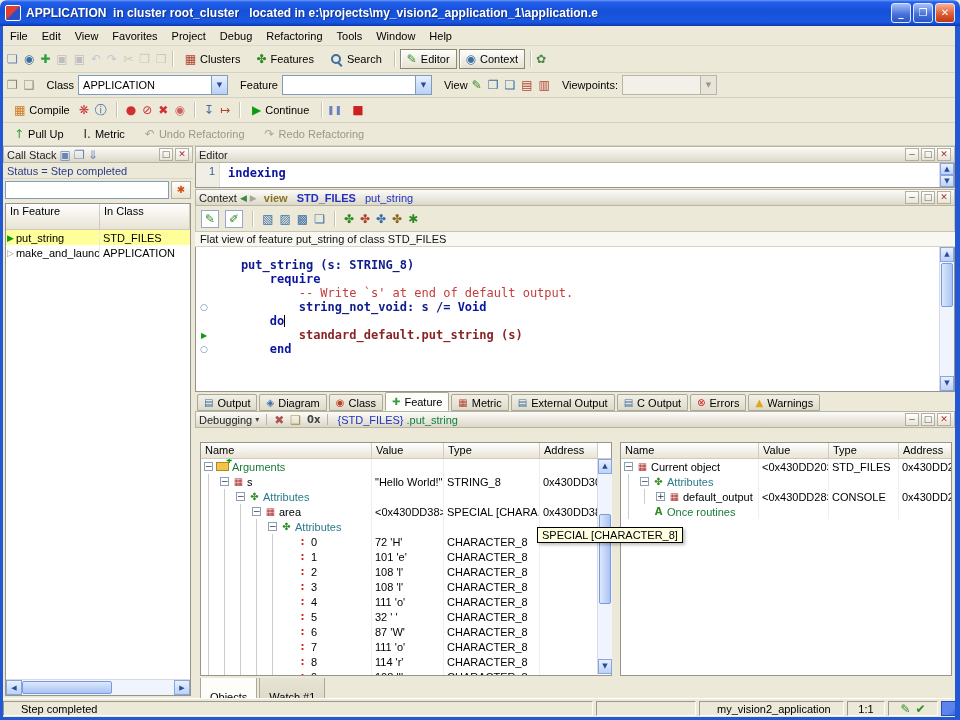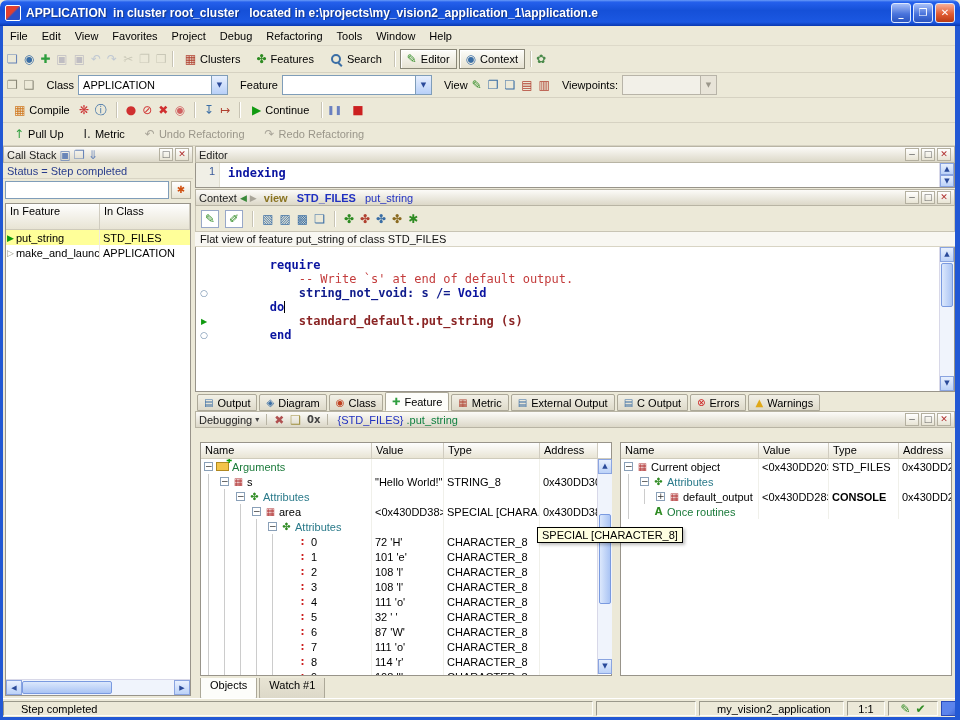--- a/index.html
+++ b/index.html
@@ -127,21 +127,21 @@
 .expander{width:9px;height:9px;flex:none;border:1px solid #8aa0b8;background:#fff;font:9px/7px "DejaVu Sans",sans-serif;text-align:center;margin-right:3px;color:#333}
 .expsp{width:12px;flex:none}
 .tt-icon{width:13px;flex:none;text-align:center;font-family:"DejaVu Sans",sans-serif;font-size:10px;margin-right:2px}
 .tt-icon.fld{font-weight:bold}
 .tt-icon.folder{width:13px;height:9px;background:#f2c44a;border:1px solid #b08820;position:relative;margin-right:3px}
 .tt-icon.folder::after{content:"✚";position:absolute;right:-4px;top:-6px;color:#0a9a0a;font-size:7px}
 .tt-name{white-space:nowrap}
 #dl-vsb{top:16px}
 #debug-tooltip{position:absolute;left:342px;top:116px;background:#ffffe1;border:1px solid #000;padding:0 4px;height:16px;line-height:15px;white-space:nowrap;box-shadow:2px 2px 3px rgba(0,0,0,.25);z-index:9}
 #debug-tabs{position:absolute;left:5px;bottom:0;height:20px;display:flex;gap:2px;align-items:flex-start}
-.dtab{height:22px;padding:1px 9px;border:1px solid #aca898;border-top:none;background:linear-gradient(#e8e4d4,#dcd8c8);border-radius:0 0 3px 3px;white-space:nowrap}
+.dtab{height:22px;padding:13px 9px;border:1px solid #aca898;border-top:none;background:linear-gradient(#e8e4d4,#dcd8c8);border-radius:0 0 3px 3px;white-space:nowrap}
 .dtab.sel{background:#fdfdfa}
 
 #statusbar{position:absolute;left:0;right:0;bottom:3px;height:19px;background:#ece9d8;display:flex;gap:3px;padding:2px 2px 1px 3px;align-items:stretch;border-top:1px solid #fff}
 .sb-field{border:1px solid;border-color:#9a988a #fdfdf8 #fdfdf8 #9a988a;padding:0 17px;display:flex;align-items:center;white-space:nowrap;overflow:hidden}
 #sb-message{flex:1}
 #sb-field2{width:100px}
 #sb-project{width:145px}
 #sb-pos{width:38px;justify-content:center}
 #sb-icons{width:50px;gap:5px;justify-content:center}
 #sb-grip{width:17px;background:linear-gradient(135deg,#5c84ec 0 60%,#3a60d0);border:1px solid #2a4ab8;flex:none}
@@ -392,20 +392,24 @@
         <span class="ticon" style="color: rgb(176, 64, 48);">✤</span>
         <span class="ticon" style="color: rgb(58, 110, 165);">✤</span>
         <span class="ticon" style="color: rgb(138, 106, 32);">✤</span>
         <span class="ticon" style="color: rgb(46, 139, 34);">✱</span>
       </div>
     <div id="ctx-flat-label">Flat view of feature put_string of class STD_FILES</div>
     <div id="ctx-code">
       <div id="ctx-code-lines">
           <div class="code-row">
             <span class="code-margin"></span>
+            <span class="code-text"><span class="seg-code">    put_string (s: STRING_8)</span></span>
+          </div>
+          <div class="code-row">
+            <span class="code-margin"></span>
             <span class="code-text"><span class="seg-code">        </span><span class="seg-keyword">require</span></span>
           </div>
           <div class="code-row">
             <span class="code-margin"></span>
             <span class="code-text"><span class="seg-comment">            -- Write `s' at end of default output.</span></span>
           </div>
           <div class="code-row">
             <span class="code-margin mk-circle">○</span>
             <span class="code-text"><span class="seg-code">            string_not_void: s /= </span><span class="seg-keyword">Void</span></span>
           </div>
@@ -741,21 +745,21 @@
           </div>
           <div class="tt-row">
             <span class="tt-cell name" style="width: 138px;">
               <span class="guide"></span>
               <span class="guide"></span>
               <span class="expander">+</span>
               <span class="tt-icon " style="color: rgb(176, 48, 48);">▦</span>
               <span class="tt-name">default_output</span>
             </span>
             <span class="tt-cell" style="width: 70px;">&lt;0x430DD28&gt;</span>
-            <span class="tt-cell" style="width: 70px; font-weight: bold;">CONSOLE</span>
+            <span class="tt-cell" style="width: 70px;">CONSOLE</span>
             <span class="tt-cell" style="width: 54px;">0x430DD28</span>
           </div>
           <div class="tt-row">
             <span class="tt-cell name" style="width: 138px;">
               <span class="guide"></span>
               <span class="expsp"></span>
               <span class="tt-icon fld" style="color: rgb(46, 139, 34);">A</span>
               <span class="tt-name" style="color: rgb(26, 122, 58);">Once routines</span>
             </span>
             <span class="tt-cell" style="width: 70px;"></span>

